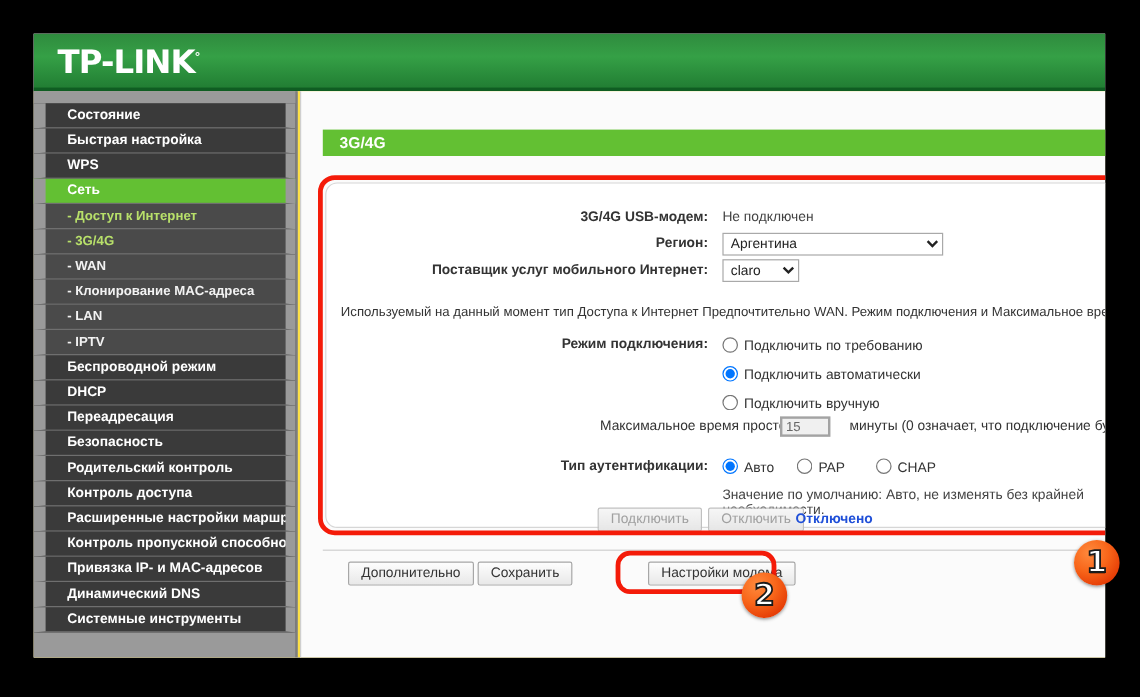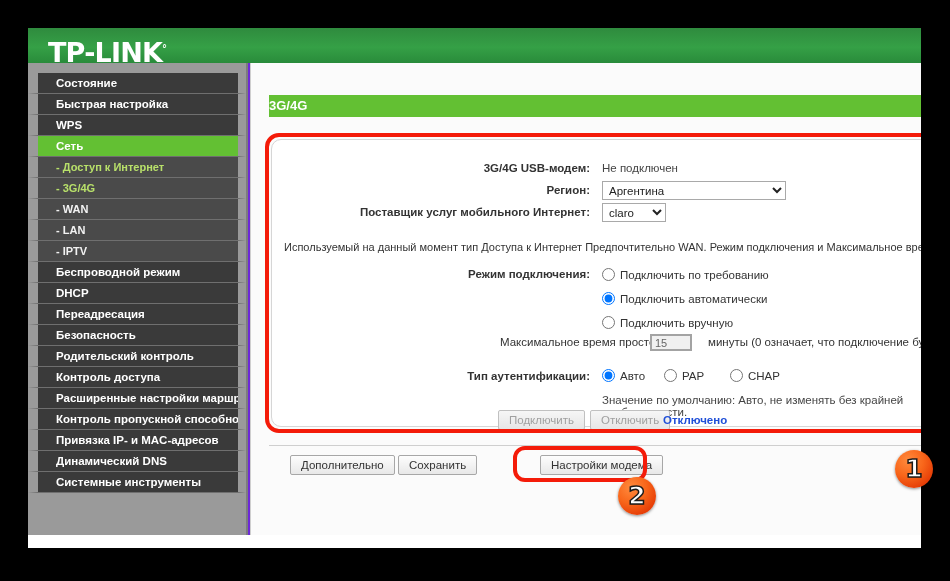--- a/index.html
+++ b/index.html
@@ -57,24 +57,24 @@
   }
   #logo sup {
     font-size: 10px;
     vertical-align: super;
   }
 
   
   #body-area {
     position: absolute;
     left: 0;
-    top: 35px;
+    top: 48px;
     width: 893px;
     height: 472px;
-    background: #6d28d9;
+    background: #fde047;
   }
 
   
   #sidebar {
     position: absolute;
     left: 0;
     top: 0;
     width: 220px;
     height: 472px;
     background: #9a9a9a;
@@ -130,20 +130,21 @@
     position: absolute;
     left: 18px;
     top: 32px;
     width: 660px;
     height: 22px;
     background: #63c033;
     color: #ffffff;
     font-size: 13px;
     font-weight: bold;
     line-height: 22px;
+    padding-left: 14px;
     box-sizing: border-box;
   }
 
   
   #red-panel {
     position: absolute;
     left: 14px;
     top: 70px;
     width: 690px;
     height: 300px;
@@ -310,20 +311,21 @@
       <div id="sidebar">
         <div id="sidebar-top-gap"></div>
         <div id="nav-list">
             <div class="nav-item">Состояние</div>
             <div class="nav-item">Быстрая настройка</div>
             <div class="nav-item">WPS</div>
             <div class="nav-item active">Сеть</div>
             <div class="nav-item sub hl">- Доступ к Интернет</div>
             <div class="nav-item sub hl">- 3G/4G</div>
             <div class="nav-item sub">- WAN</div>
+            <div class="nav-item sub">- Клонирование MAC-адреса</div>
             <div class="nav-item sub">- LAN</div>
             <div class="nav-item sub">- IPTV</div>
             <div class="nav-item">Беспроводной режим</div>
             <div class="nav-item">DHCP</div>
             <div class="nav-item">Переадресация</div>
             <div class="nav-item">Безопасность</div>
             <div class="nav-item">Родительский контроль</div>
             <div class="nav-item">Контроль доступа</div>
             <div class="nav-item">Расширенные настройки маршрутизации</div>
             <div class="nav-item">Контроль пропускной способности</div>

